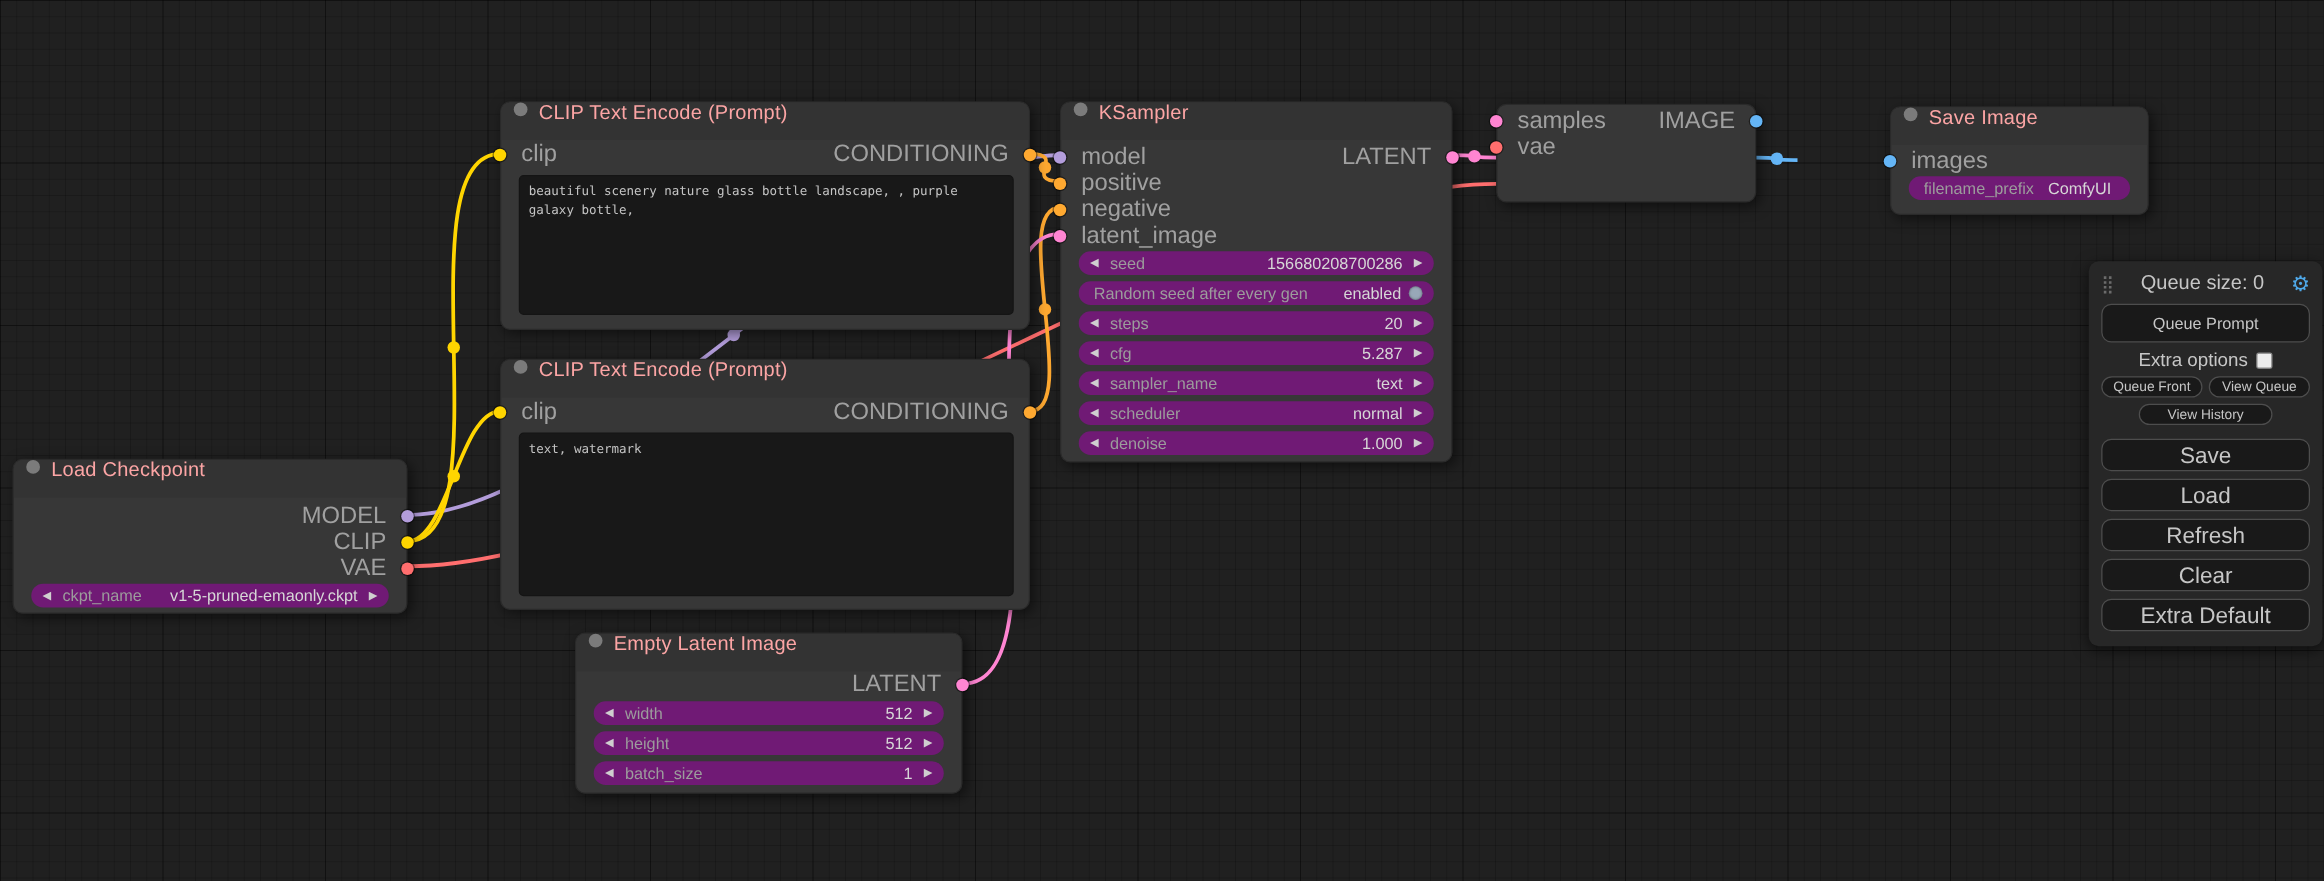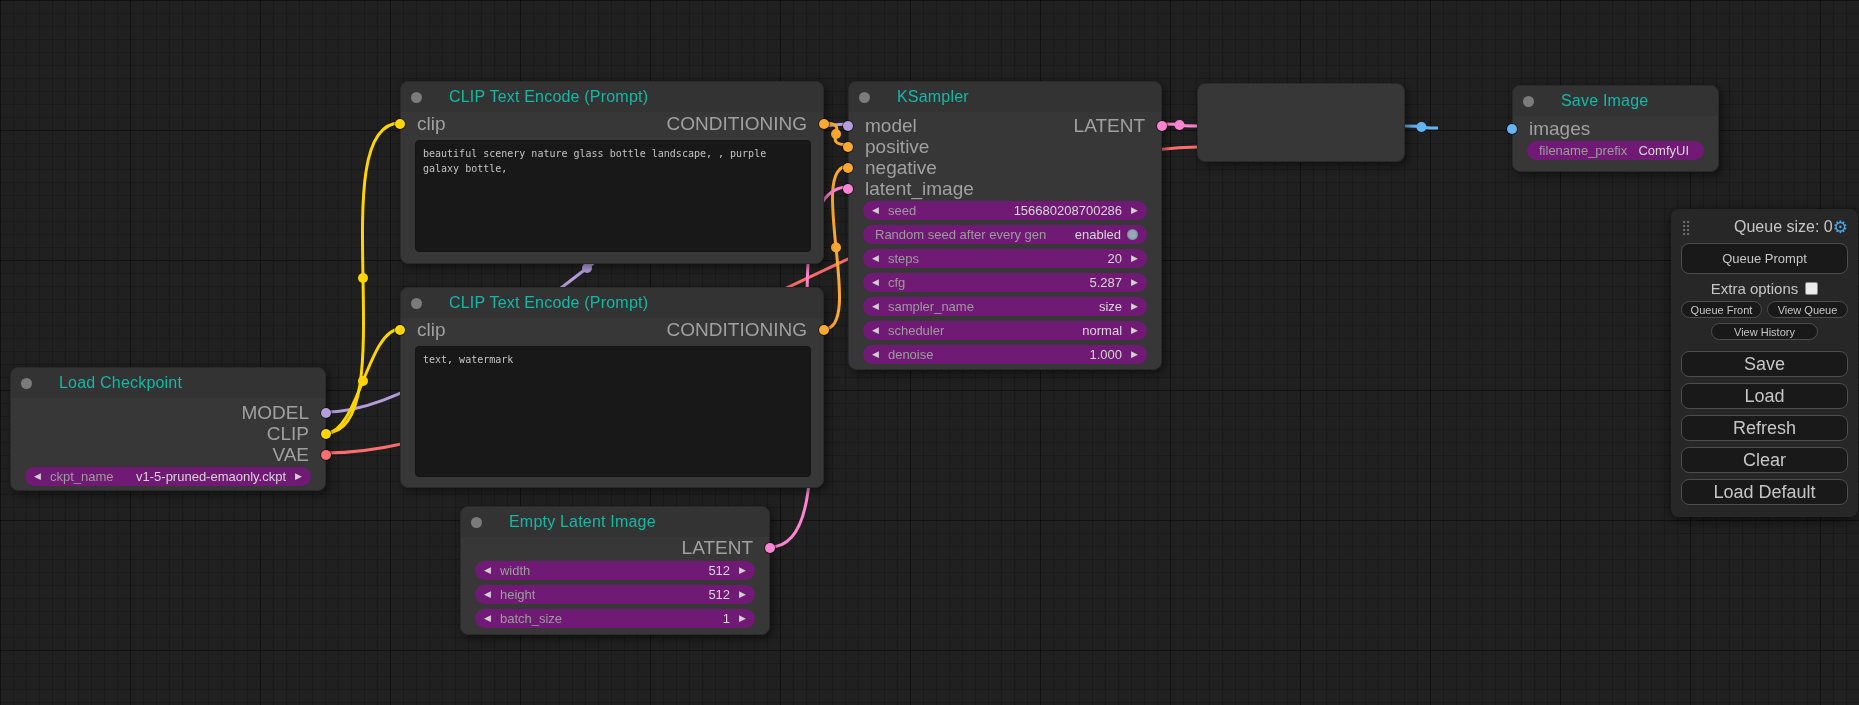--- a/index.html
+++ b/index.html
@@ -11,22 +11,22 @@
       linear-gradient(rgba(0,0,0,.35) 1px,transparent 1px),
       linear-gradient(90deg,rgba(0,0,0,.35) 1px,transparent 1px),
       linear-gradient(rgba(0,0,0,.18) 1px,transparent 1px),
       linear-gradient(90deg,rgba(0,0,0,.18) 1px,transparent 1px);
     background-size:130px 130px,130px 130px,13px 13px,13px 13px;}
 
   #links{position:absolute;inset:0;z-index:1}
 
   .node{position:absolute;z-index:2;background:#373737;border:1px solid #2a2a2a;border-radius:8px;
         box-shadow:3px 3px 10px rgba(0,0,0,.5)}
-  .node-title{height:30px;display:flex;align-items:center;gap:27px;padding-left:10px;background:#333;
-        border-radius:7px 7px 0 0;font-size:16px;color:#14b8a6;letter-spacing:.2px;white-space:nowrap}
+  .node-title{height:30px;display:flex;gap:9px;padding-left:10px;background:#333;
+        border-radius:7px 7px 0 0;font-size:16px;color:#fca5a5;letter-spacing:.2px;white-space:nowrap}
   .tdot{width:11px;height:11px;border-radius:50%;background:#7b7b7b;flex:none}
 
   .row{position:relative;display:flex;align-items:center;height:21px;font-size:19px;color:#a0a0a0}
   .row.tall{height:24px}
   .slabel.in-l{margin-left:16px}
   .slabel.out-l{margin-left:auto;margin-right:16px}
   .dot{position:absolute;top:50%;width:10px;height:10px;border-radius:50%;transform:translateY(-50%);
        box-shadow:0 0 0 1px rgba(0,0,0,.45)}
   .dot.in{left:-6px}
   .dot.out{right:-6px}
@@ -41,21 +41,21 @@
   .toggle{width:11px;height:11px;border-radius:50%;background:#98a8b8;box-shadow:inset 0 0 2px rgba(0,0,0,.5);flex:none}
 
   .prompt{display:block;margin:4px 14px 0;width:396px;background:#181818;border:1px solid #141414;
           border-radius:4px;color:#c4c4c4;font-family:"DejaVu Sans Mono","Liberation Mono",monospace;
           font-size:10px;line-height:1.5;padding:5px 7px;resize:none;outline:none;overflow:hidden}
 
   .menu{position:absolute;left:1671px;top:209px;width:187px;z-index:3;background:#272727;border-radius:8px;
         box-shadow:0 3px 12px rgba(0,0,0,.6);padding:8px 10px 10px;color:#c6c6c6}
   .menu-header{display:flex;align-items:center;height:20px;margin-bottom:6px}
   .drag-handle{color:#6b6b6b;font-size:14px;cursor:grab}
-  .queue-size{flex:1;text-align:right;font-size:16px}
+  .queue-size{flex:1;text-align:center;font-size:16px}
   .gear-icon{font-size:17px;line-height:1}
   .btn{display:block;width:100%;background:#191919;border:1px solid #4d4d4d;border-radius:8px;
        color:#c6c6c6;text-align:center;font-family:inherit;cursor:pointer}
   .btn-queue{height:31px;font-size:13px;margin-bottom:5px}
   .extra-row{display:flex;align-items:center;justify-content:center;gap:7px;font-size:15px;height:18px;margin-bottom:4px}
   .checkbox{width:13px;height:13px;background:#ececec;border-radius:2px;border:1px solid #8a8a8a}
   .small-row{display:flex;gap:5px;margin-bottom:5px}
   .btn-sm{height:17px;font-size:11px;border-radius:9px;line-height:14px;padding:0}
   .btn-history{display:block;width:64%;margin:0 auto 11px}
   .btn-big{height:26px;font-size:18px;margin-bottom:6px}
@@ -215,38 +215,50 @@
     </div>
     <div class="widget">
       <span class="warrow">◀</span>
       <span class="wlabel">cfg</span>
       <span class="wvalue">5.287</span>
       <span class="warrow">▶</span>
     </div>
     <div class="widget">
       <span class="warrow">◀</span>
       <span class="wlabel">sampler_name</span>
-      <span class="wvalue">size</span>
+      <span class="wvalue">text</span>
       <span class="warrow">▶</span>
     </div>
     <div class="widget">
       <span class="warrow">◀</span>
       <span class="wlabel">scheduler</span>
       <span class="wvalue">normal</span>
       <span class="warrow">▶</span>
     </div>
     <div class="widget">
       <span class="warrow">◀</span>
       <span class="wlabel">denoise</span>
       <span class="wvalue">1.000</span>
       <span class="warrow">▶</span>
     </div>
   </div>
 
   <div class="node" style="left:1197px;top:83px;width:208px;height:79px">
+    <div style="margin-top:2px">
+      <div class="row">
+        <span class="dot in" style="background-color: rgb(255, 133, 210);"></span>
+        <span class="slabel in-l">samples</span>
+        <span class="slabel out-l">IMAGE</span>
+        <span class="dot out" style="background-color: rgb(100, 181, 246);"></span>
+      </div>
+      <div class="row">
+        <span class="dot in" style="background-color: rgb(255, 110, 110);"></span>
+        <span class="slabel in-l">vae</span>
+      </div>
+    </div>
   </div>
 
   <div class="node" style="left:1512px;top:85px;width:207px;height:87px">
     <div class="node-title">
       <span class="tdot"></span>
       <span>Save Image</span>
     </div>
     <div class="row" style="margin-top:2px">
       <span class="dot in" style="background-color: rgb(100, 181, 246);"></span>
       <span class="slabel in-l">images</span>
@@ -272,14 +284,14 @@
   </div>
   <div class="small-row">
     <button class="btn btn-sm">Queue Front</button>
     <button class="btn btn-sm">View Queue</button>
   </div>
   <button class="btn btn-sm btn-history">View History</button>
   <button class="btn btn-big">Save</button>
   <button class="btn btn-big">Load</button>
   <button class="btn btn-big">Refresh</button>
   <button class="btn btn-big">Clear</button>
-  <button class="btn btn-big last">Load Default</button>
+  <button class="btn btn-big last">Extra Default</button>
 </div>
 
 </body></html>

